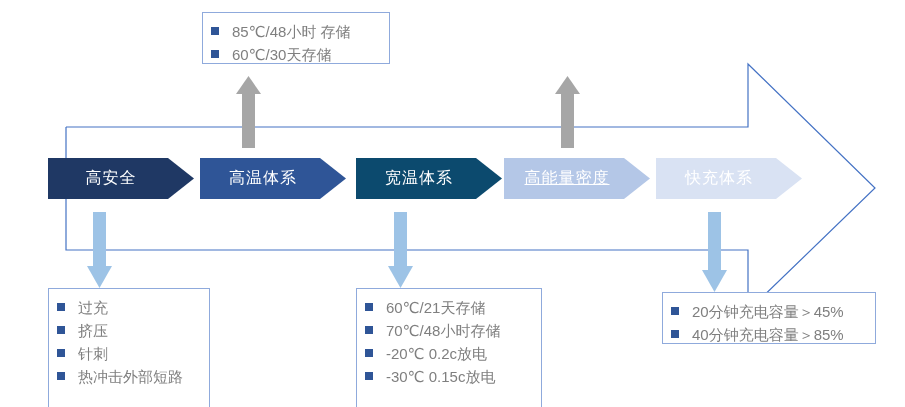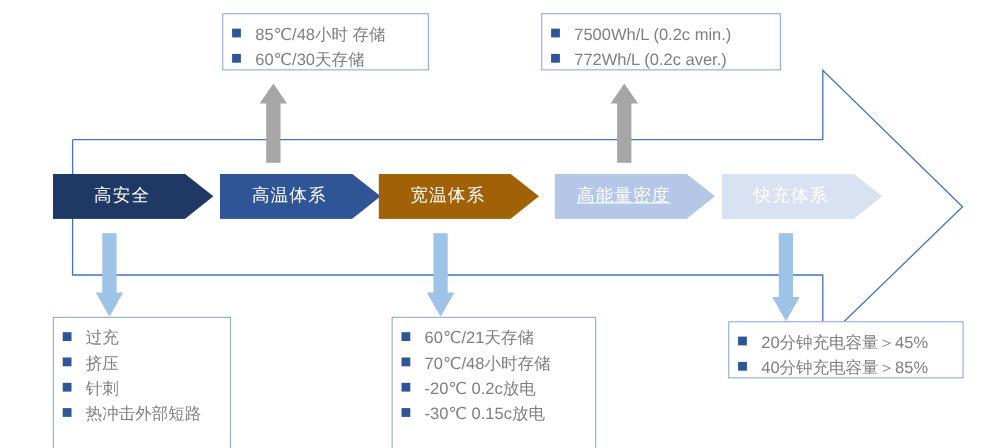--- a/index.html
+++ b/index.html
@@ -91,51 +91,41 @@
       <polygon points="714.5,292 702,270 727,270" fill="#9DC3E6"></polygon>
     </g>
   </svg>
 
   <div class="chev" style="left:48px;width:146px;background:#1F3864;">
     <span>高安全</span>
   </div>
   <div class="chev" style="left:200px;width:146px;background:#2F5597;">
     <span>高温体系</span>
   </div>
-  <div class="chev" style="left:344px;width:146px;background:#a16207;">
+  <div class="chev" style="left:356px;width:146px;background:#0c4a6e;">
     <span>宽温体系</span>
   </div>
   <div class="chev" style="left:504px;width:146px;background:#B4C7E7;text-decoration:underline;">
     <span>高能量密度</span>
   </div>
   <div class="chev" style="left:656px;width:146px;background:#D9E2F3;font-family:Liberation Serif, serif;">
     <span>快充体系</span>
   </div>
 
   <div class="box" style="left:202px;top:12px;width:188px;height:52px;">
     <div class="bullet-row">
       <i class="sq"></i>
       <span class="txt">85℃/48小时 存储</span>
     </div>
     <div class="bullet-row">
       <i class="sq"></i>
       <span class="txt">60℃/30天存储</span>
     </div>
   </div>
 
-  <div class="box" style="left:492px;top:12px;width:218px;height:52px;">
-    <div class="bullet-row">
-      <i class="sq"></i>
-      <span class="txt">7500Wh/L (0.2c min.)</span>
-    </div>
-    <div class="bullet-row">
-      <i class="sq"></i>
-      <span class="txt">772Wh/L (0.2c aver.)</span>
-    </div>
-  </div>
 
   <div class="box" style="left:48px;top:288px;width:162px;height:123px;">
     <div class="bullet-row">
       <i class="sq"></i>
       <span class="txt">过充</span>
     </div>
     <div class="bullet-row">
       <i class="sq"></i>
       <span class="txt">挤压</span>
     </div>

